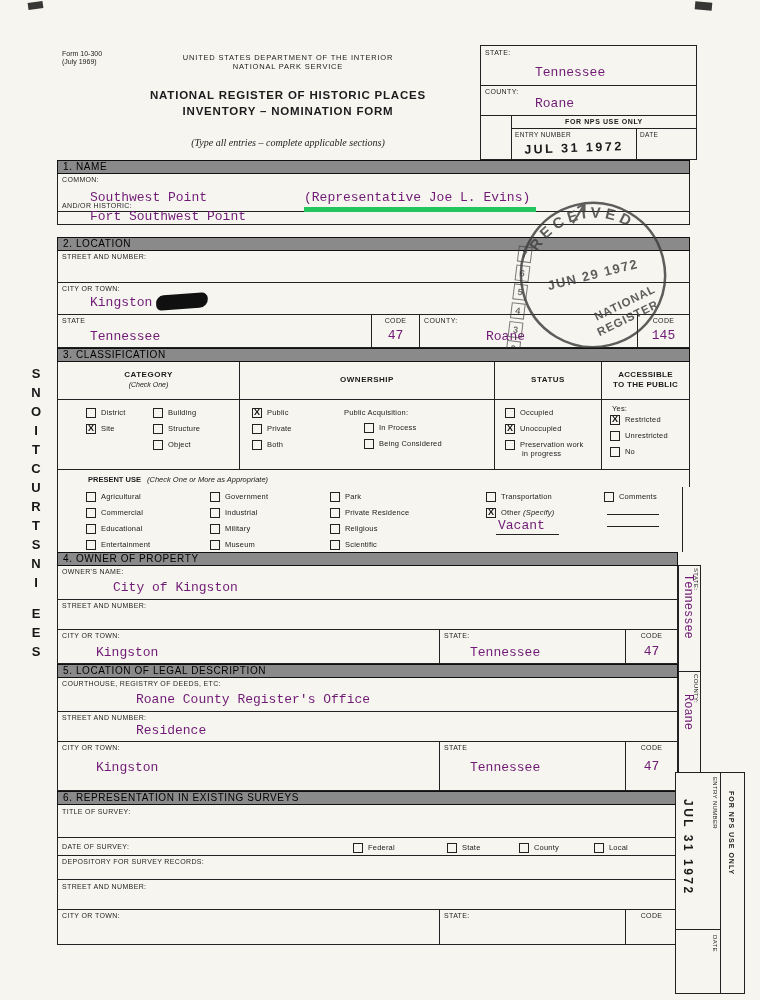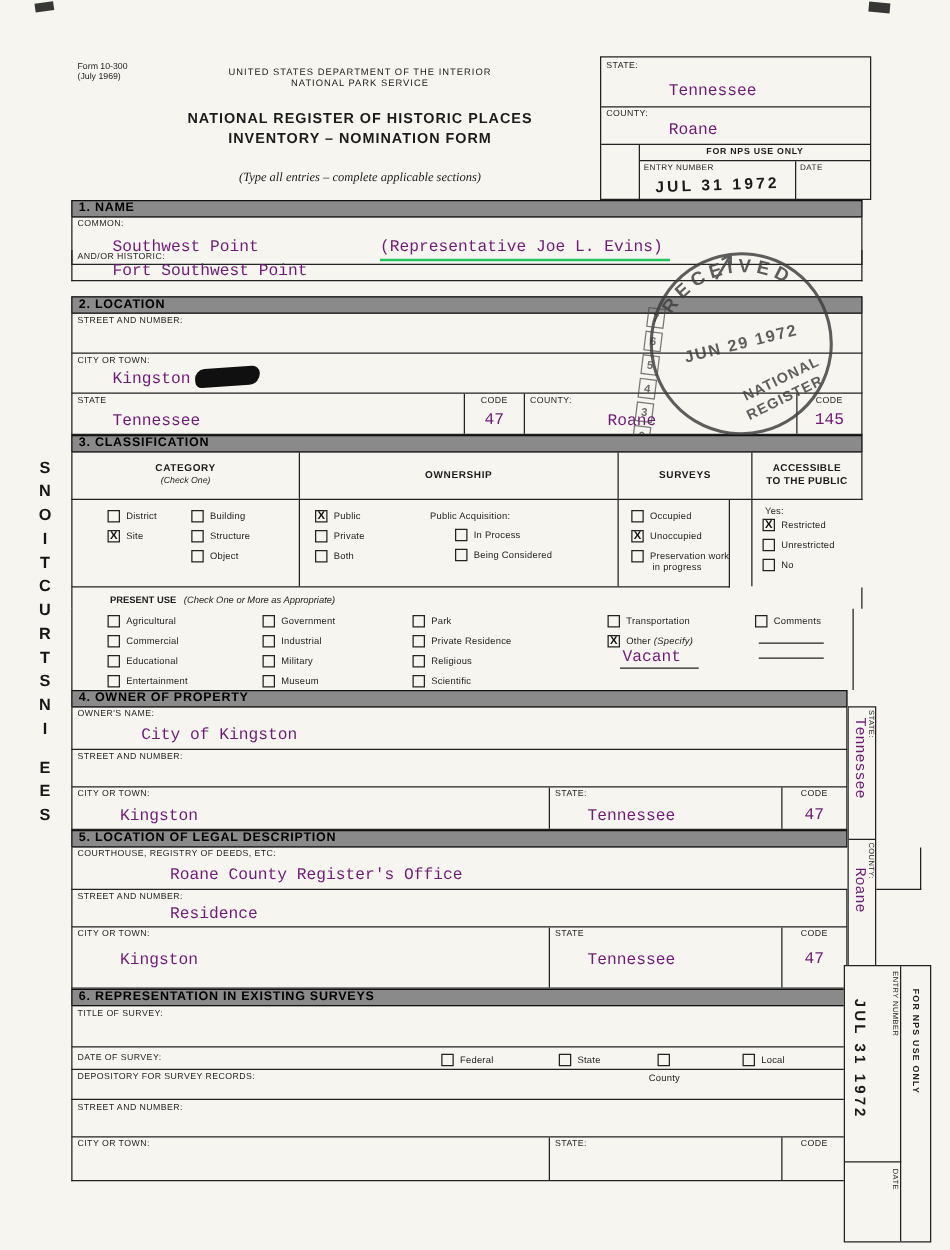--- a/index.html
+++ b/index.html
@@ -2,21 +2,21 @@
 <html style="--paper: #f6f5f0; --ink: #1b1b1b; --bar: #8a8a8a;"><head>
 <meta charset="utf-8">
 <style>
   html,body{margin:0;padding:0;background:#fff;}
   #page{position:relative;width:760px;height:1000px;background:var(--paper,#f6f5f0);
         font-family:"Liberation Sans",sans-serif;color:var(--ink,#1b1b1b);overflow:hidden;}
   .abs{position:absolute;}
   .lbl{font-size:7px;letter-spacing:.35px;color:#1f1f1f;white-space:nowrap;}
   .typed{font-family:"Liberation Mono",monospace;font-size:13px;color:#701a75;white-space:nowrap;}
   .bar{position:absolute;height:14px;background:var(--bar,#828282);border:1px solid #111;
-       box-sizing:border-box;color:#000;font-weight:bold;font-size:10px;letter-spacing:.6px;
+       box-sizing:border-box;color:#000;font-weight:normal;font-size:10px;letter-spacing:.6px;
        line-height:12px;padding-left:5px;}
   .row{position:absolute;border:1px solid #222;border-top:none;box-sizing:border-box;}
   .cell{position:absolute;top:0;bottom:0;border-right:1px solid #222;box-sizing:border-box;}
   .cell.last{border-right:none;}
   .ctr{text-align:center;width:100%;left:0;}
   .cb{display:flex;align-items:center;gap:5px;height:9px;white-space:nowrap;}
   .cb .box{width:8px;height:8px;border:1px solid #222;flex:0 0 auto;position:relative;background:transparent;}
   .cb.checked .box::after{content:"X";position:absolute;left:0px;top:-1.5px;width:100%;text-align:center;
        font:bold 9px "Liberation Sans",sans-serif;color:#111;}
   .cl{font-size:7.5px;letter-spacing:.2px;color:#1c1c1c;}
@@ -97,21 +97,21 @@
       <span class="sp"> </span>
       <span>E</span>
       <span>E</span>
       <span>S</span>
     </div>
 
   <div class="bar" style="left:57px;top:160px;width:633px;">1. NAME</div>
   <div class="row" style="left:57px;top:174px;width:633px;height:38px;">
     <span class="lbl abs" style="left:4px;top:2px;">COMMON:</span>
     <span class="typed abs" style="left:32px;top:16px;">Southwest Point</span>
-    <span class="typed abs" style="left:246px;top:16px;border-bottom:2px solid #22c55e;padding:0 6px 2px 0;">(Representative Joe L. Evins)</span>
+    <span class="typed abs" style="left:246px;top:16px;border-bottom:5px solid #22c55e;padding:0 6px 2px 0;">(Representative Joe L. Evins)</span>
   </div>
   <div class="row" style="left:57px;top:200px;width:633px;height:25px;">
     <span class="lbl abs" style="left:4px;top:2px;">AND/OR HISTORIC:</span>
     <span class="typed abs" style="left:32px;top:9px;">Fort Southwest Point</span>
   </div>
 
   <div class="bar" style="left:57px;top:237px;width:633px;">2. LOCATION</div>
   <div class="row" style="left:57px;top:251px;width:633px;height:32px;">
     <span class="lbl abs" style="left:4px;top:2px;">STREET AND NUMBER:</span>
   </div>
@@ -166,28 +166,28 @@
   <div class="bar" style="left:57px;top:348px;width:633px;">3. CLASSIFICATION</div>
   <div class="row" style="left:57px;top:362px;width:633px;height:38px;">
     <div class="cell" style="left:0;width:182px;text-align:center;">
       <div style="font-weight:bold;font-size:8px;margin-top:8px;letter-spacing:.5px;">CATEGORY</div>
       <div style="font-style:italic;font-size:7px;margin-top:2px;">(Check One)</div>
     </div>
     <div class="cell" style="left:182px;width:255px;text-align:center;">
       <div style="font-weight:bold;font-size:8px;margin-top:13px;letter-spacing:.5px;">OWNERSHIP</div>
     </div>
     <div class="cell" style="left:437px;width:107px;text-align:center;">
-      <div style="font-weight:bold;font-size:8px;margin-top:13px;letter-spacing:.5px;">SURVEYS</div>
+      <div style="font-weight:bold;font-size:8px;margin-top:13px;letter-spacing:.5px;">STATUS</div>
     </div>
     <div class="cell last" style="left:544px;width:87px;text-align:center;">
       <div style="font-weight:bold;font-size:8px;margin-top:8px;letter-spacing:.3px;">ACCESSIBLE</div>
       <div style="font-weight:bold;font-size:8px;margin-top:1px;letter-spacing:.3px;">TO THE PUBLIC</div>
     </div>
   </div>
-  <div class="row" style="left:57px;top:400px;width:527px;height:70px;">
+  <div class="row" style="left:57px;top:400px;width:633px;height:70px;">
     <div class="cell" style="left:0;width:182px;">
       <div class="cbcol" style="left:28px;top:8px;">
         <span class="cb">
             <i class="box"></i>
             <span class="cl">District</span>
           </span>
         <span class="cb checked">
             <i class="box"></i>
             <span class="cl">Site</span>
           </span>
@@ -368,21 +368,21 @@
       <span class="lbl abs" style="left:4px;top:2px;">STATE:</span>
       <span class="typed abs" style="left:30px;top:15px;">Tennessee</span>
     </div>
     <div class="cell last" style="left:568px;width:51px;">
       <span class="lbl abs ctr" style="top:2px;">CODE</span>
       <span class="typed abs ctr" style="top:14px;">47</span>
     </div>
   </div>
 
   <div class="bar" style="left:57px;top:664px;width:621px;">5. LOCATION OF LEGAL DESCRIPTION</div>
-  <div class="row" style="left:57px;top:678px;width:680px;height:34px;">
+  <div class="row" style="left:57px;top:678px;width:621px;height:34px;">
     <span class="lbl abs" style="left:4px;top:2px;">COURTHOUSE, REGISTRY OF DEEDS, ETC:</span>
     <span class="typed abs" style="left:78px;top:14px;">Roane County Register's Office</span>
   </div>
   <div class="row" style="left:57px;top:712px;width:621px;height:30px;">
     <span class="lbl abs" style="left:4px;top:2px;">STREET AND NUMBER:</span>
     <span class="typed abs" style="left:78px;top:11px;">Residence</span>
   </div>
   <div class="row" style="left:57px;top:742px;width:621px;height:49px;">
     <div class="cell" style="left:0;width:382px;">
       <span class="lbl abs" style="left:4px;top:2px;">CITY OR TOWN:</span>
@@ -405,21 +405,21 @@
   <div class="row" style="left:57px;top:838px;width:621px;height:18px;">
     <span class="lbl abs" style="left:4px;top:5px;">DATE OF SURVEY:</span>
     <span class="cb abs" style="left:295px;top:5px;">
         <i class="box"></i>
         <span class="cl">Federal</span>
       </span>
     <span class="cb abs" style="left:389px;top:5px;">
         <i class="box"></i>
         <span class="cl">State</span>
       </span>
-    <span class="cb abs" style="left:461px;top:5px;flex-direction:column;">
+    <span class="cb abs" style="left:461px;top:5px;">
         <i class="box"></i>
         <span class="cl">County</span>
       </span>
     <span class="cb abs" style="left:536px;top:5px;">
         <i class="box"></i>
         <span class="cl">Local</span>
       </span>
   </div>
   <div class="row" style="left:57px;top:856px;width:621px;height:24px;">
     <span class="lbl abs" style="left:4px;top:2px;">DEPOSITORY FOR SURVEY RECORDS:</span>

